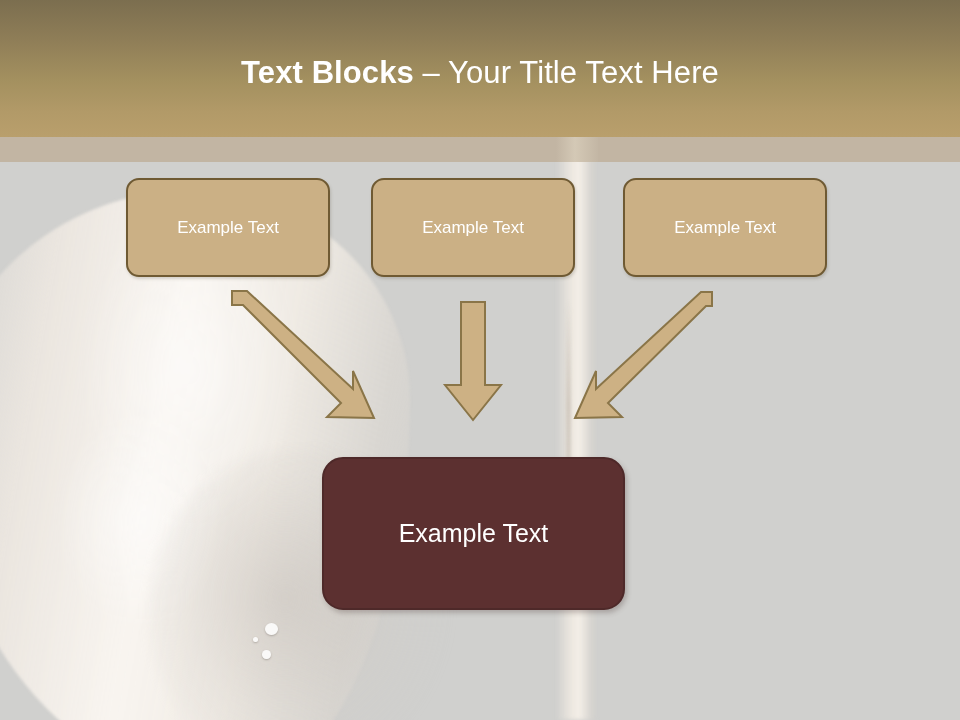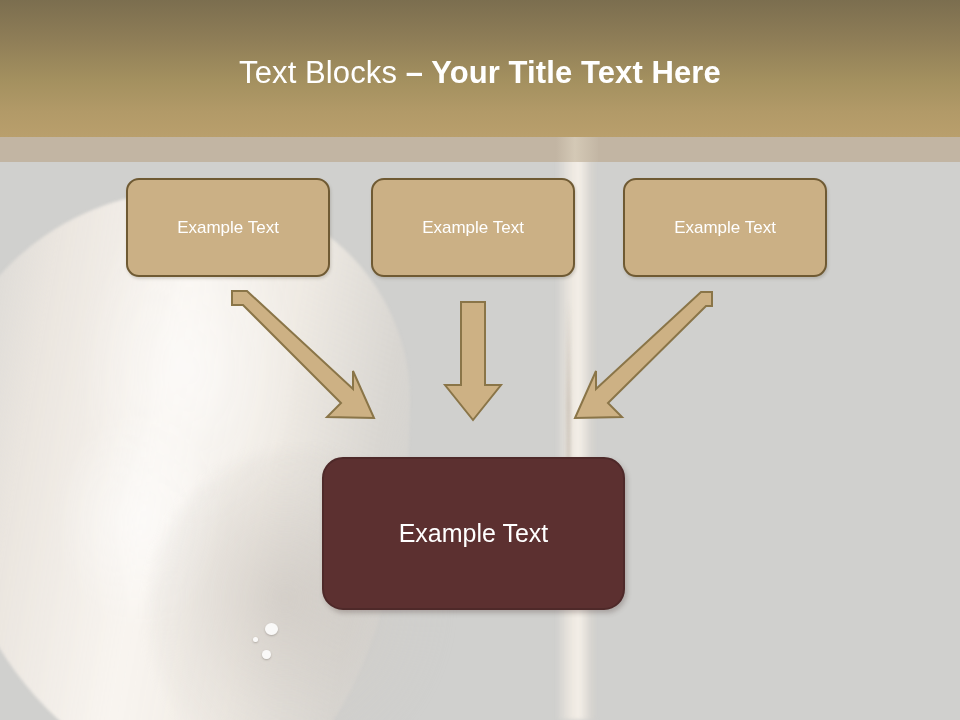--- a/index.html
+++ b/index.html
@@ -137,22 +137,22 @@
     left: 0;
     top: 52px;
     width: 960px;
     text-align: center;
     color: #ffffff;
     font-size: 31px;
     line-height: 42px;
     letter-spacing: 0.1px;
     white-space: nowrap;
   }
-  .slide-title .t-bold { font-weight: normal; }
-  .slide-title .t-rest { font-weight: bold; }
+  .slide-title .t-bold { font-weight: bold; }
+  .slide-title .t-rest { font-weight: normal; }
 
   
   .top-box {
     position: absolute;
     width: 204px;
     height: 99px;
     box-sizing: border-box;
     background: #cbb085;
     border: 2px solid #6f5a33;
     border-radius: 13px;

